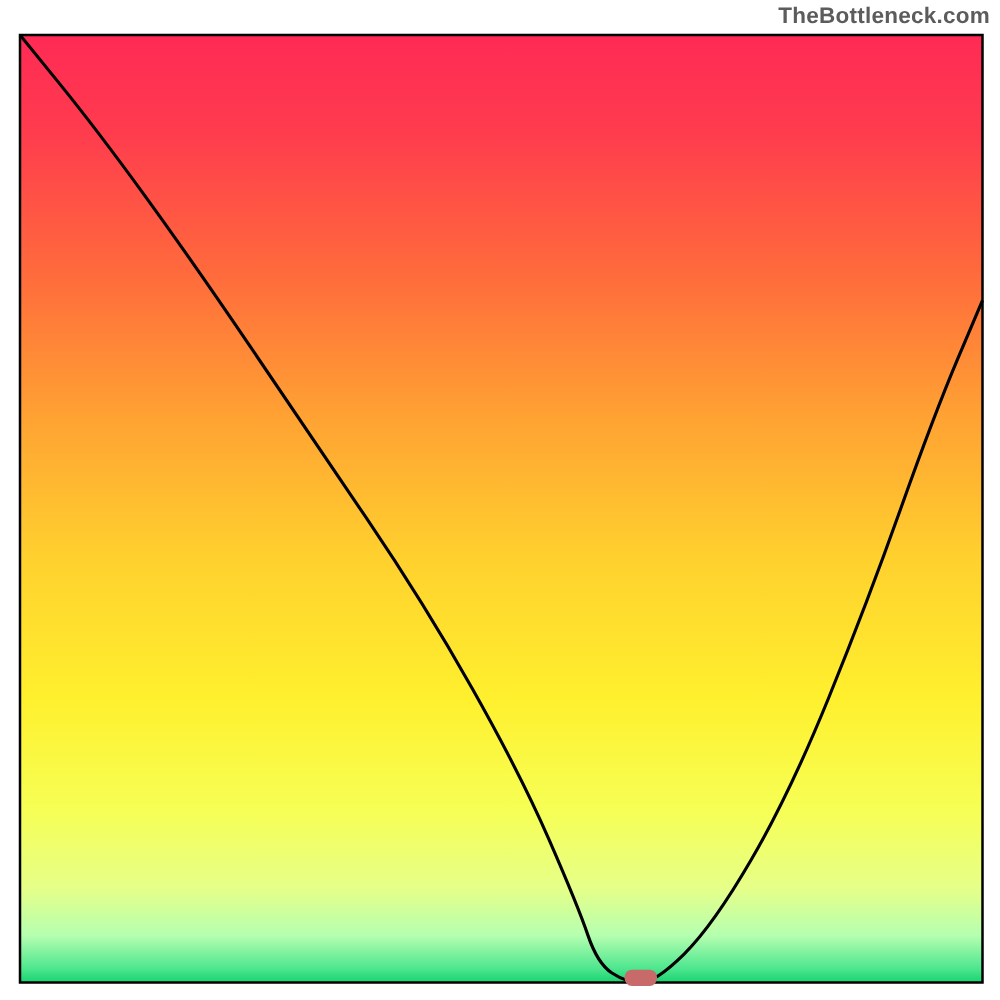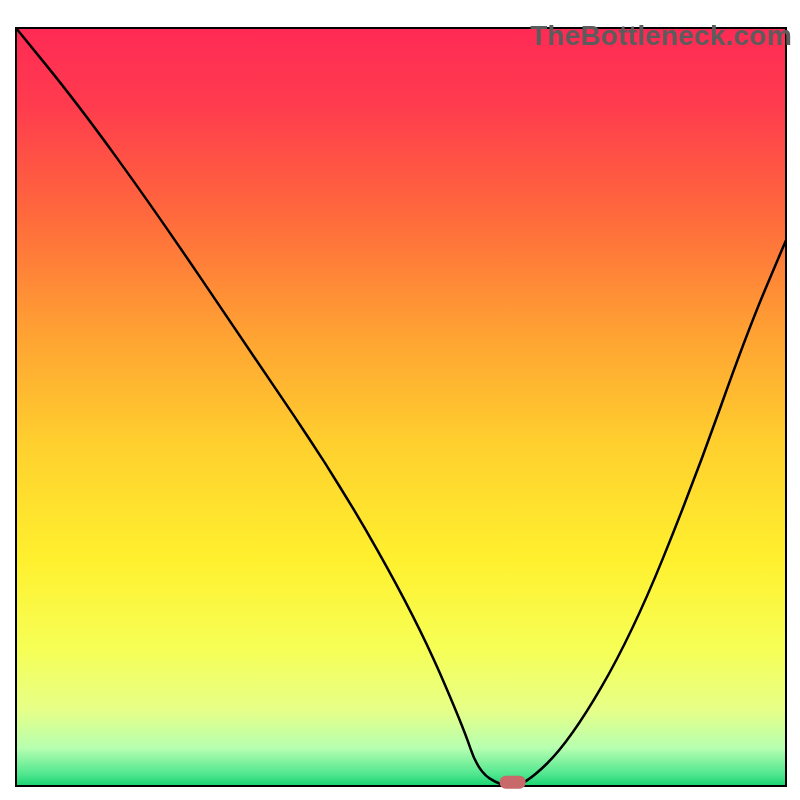--- a/index.html
+++ b/index.html
@@ -10,23 +10,23 @@
     background: #ffffff;
     font-family: Arial, Helvetica, sans-serif;
   }
   .container {
     position: relative;
     width: 800px;
     height: 800px;
   }
   .watermark {
     position: absolute;
-    top: 20px;
+    top: 2px;
     right: 8px;
-    font-size: 28px;
+    font-size: 18px;
     font-weight: 600;
     color: #5c5c5c;
     letter-spacing: 0.2px;
   }
   svg {
     display: block;
   }
 </style>
 </head>
 <body>

